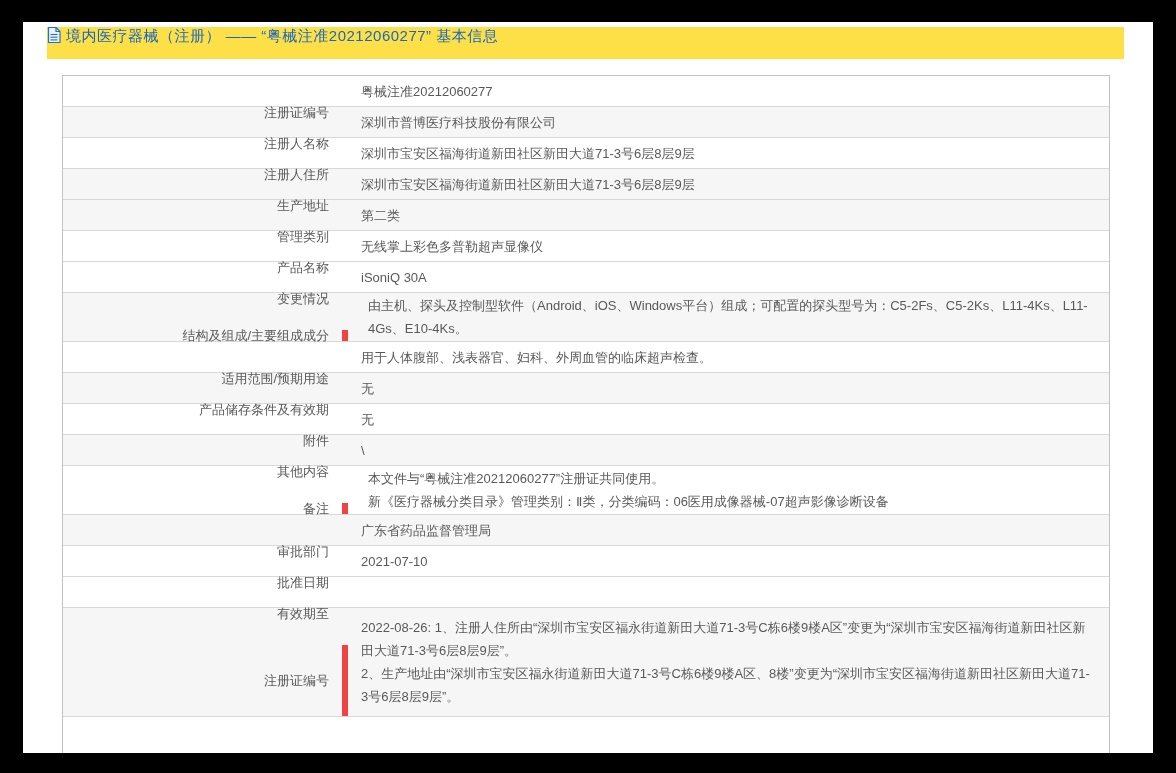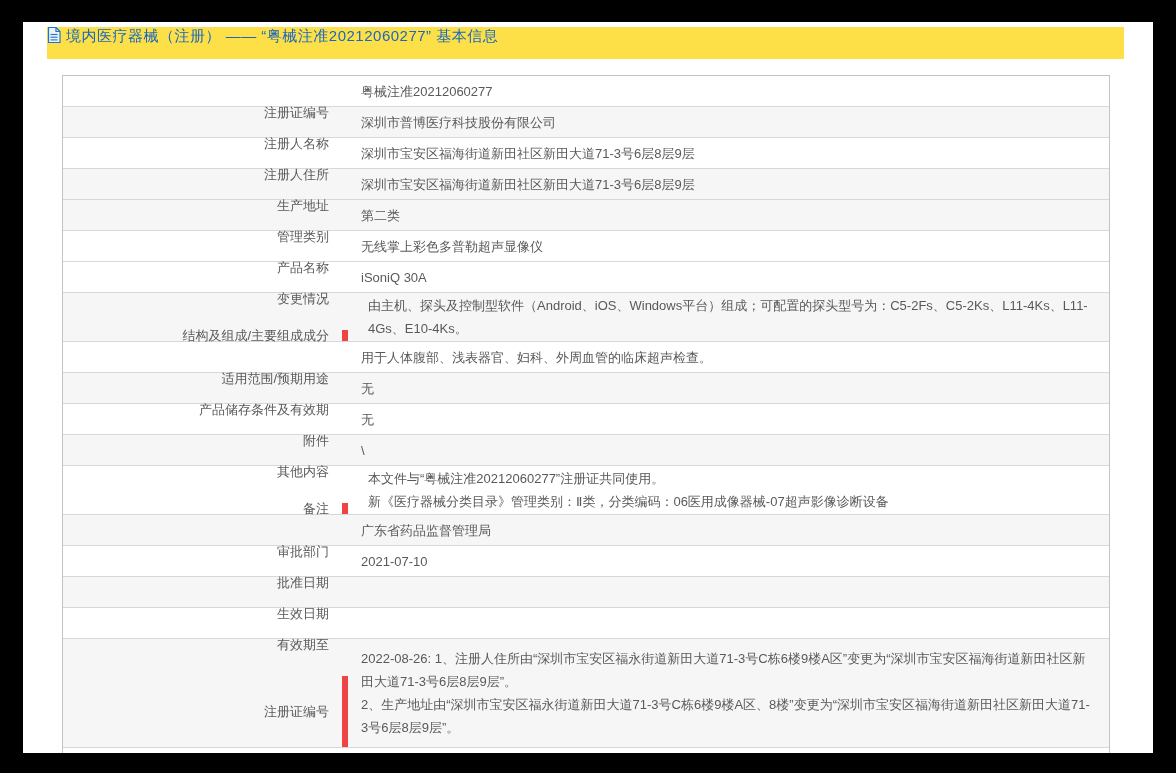--- a/index.html
+++ b/index.html
@@ -168,24 +168,20 @@
     <div class="trow even r-single">
       <div class="cell-label">审批部门</div>
       <div class="cell-value">广东省药品监督管理局</div>
     </div>
 
     <div class="trow odd r-single">
       <div class="cell-label">批准日期</div>
       <div class="cell-value">2021-07-10</div>
     </div>
 
-    <div class="trow even r-single">
-      <div class="cell-label">生效日期</div>
-      <div class="cell-value"></div>
-    </div>
 
     <div class="trow odd r-single">
       <div class="cell-label">有效期至</div>
     </div>
 
     <div class="trow even r-big">
       <div class="cell-label">注册证编号</div>
       <div class="cell-value">
         <span class="vline">2022-08-26: 1、注册人住所由“深圳市宝安区福永街道新田大道71-3号C栋6楼9楼A区”变更为“深圳市宝安区福海街道新田社区新田大道71-3号6层8层9层”。</span>
         <span class="vline">2、生产地址由“深圳市宝安区福永街道新田大道71-3号C栋6楼9楼A区、8楼”变更为“深圳市宝安区福海街道新田社区新田大道71-3号6层8层9层”。</span>

